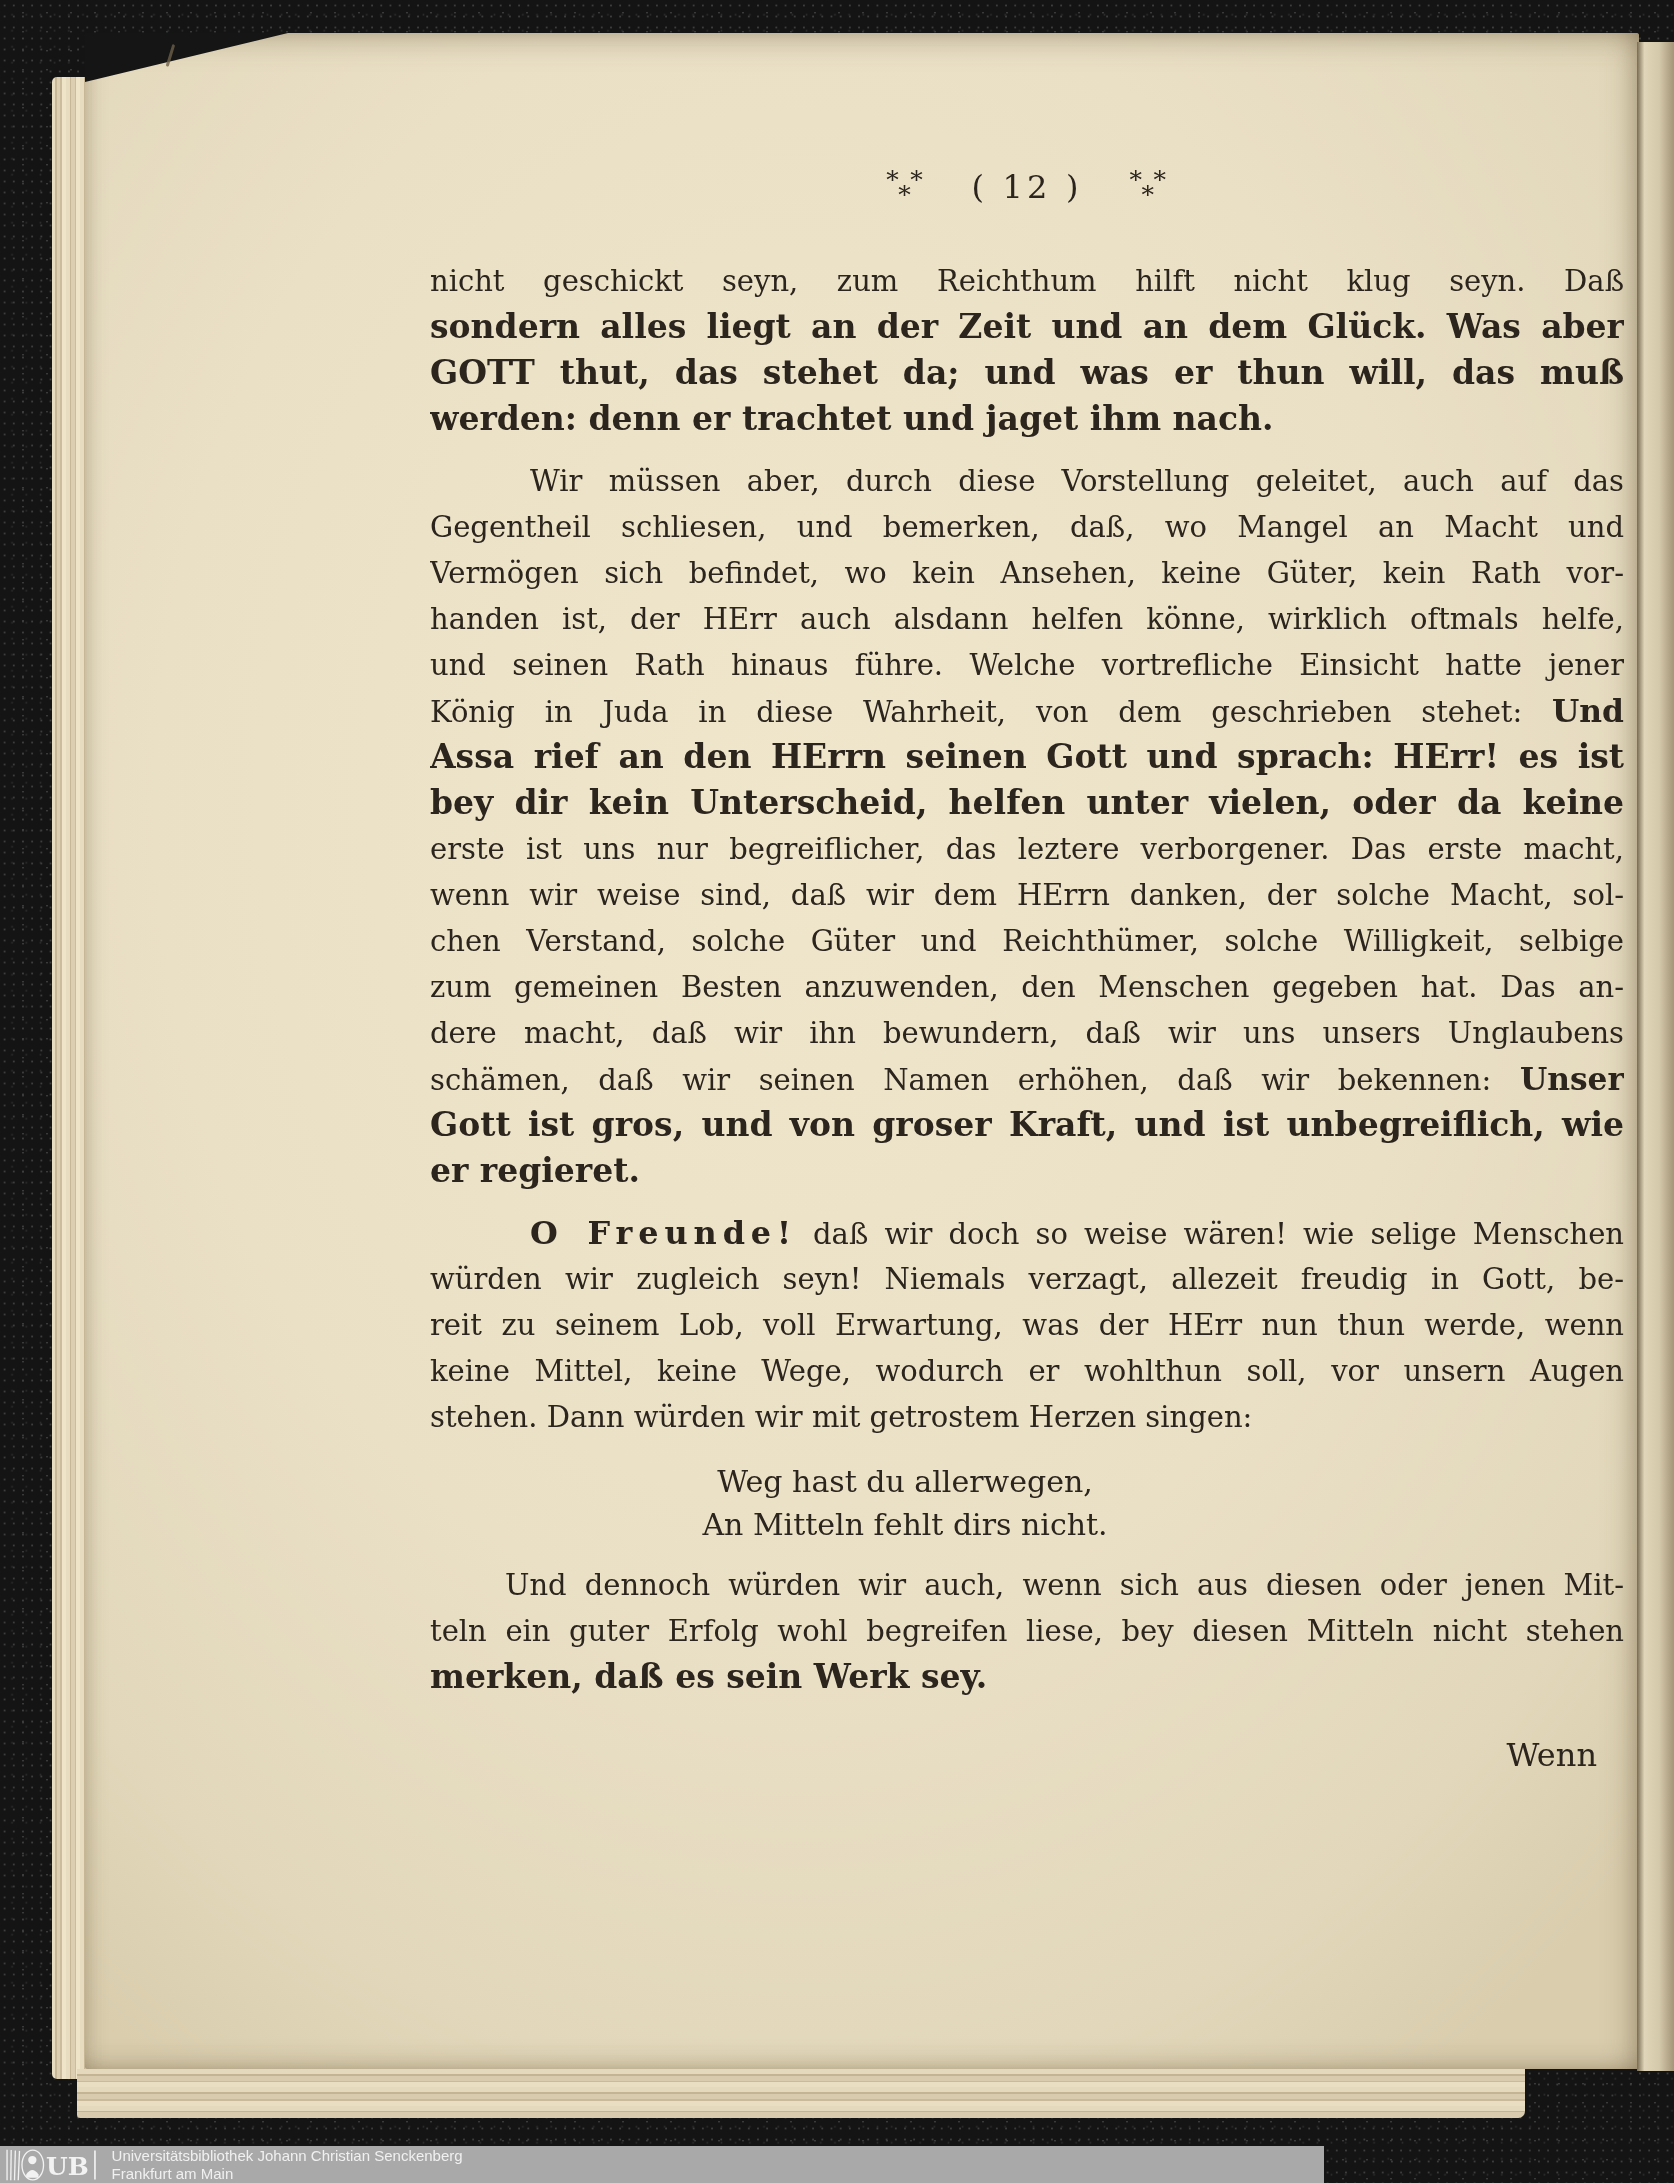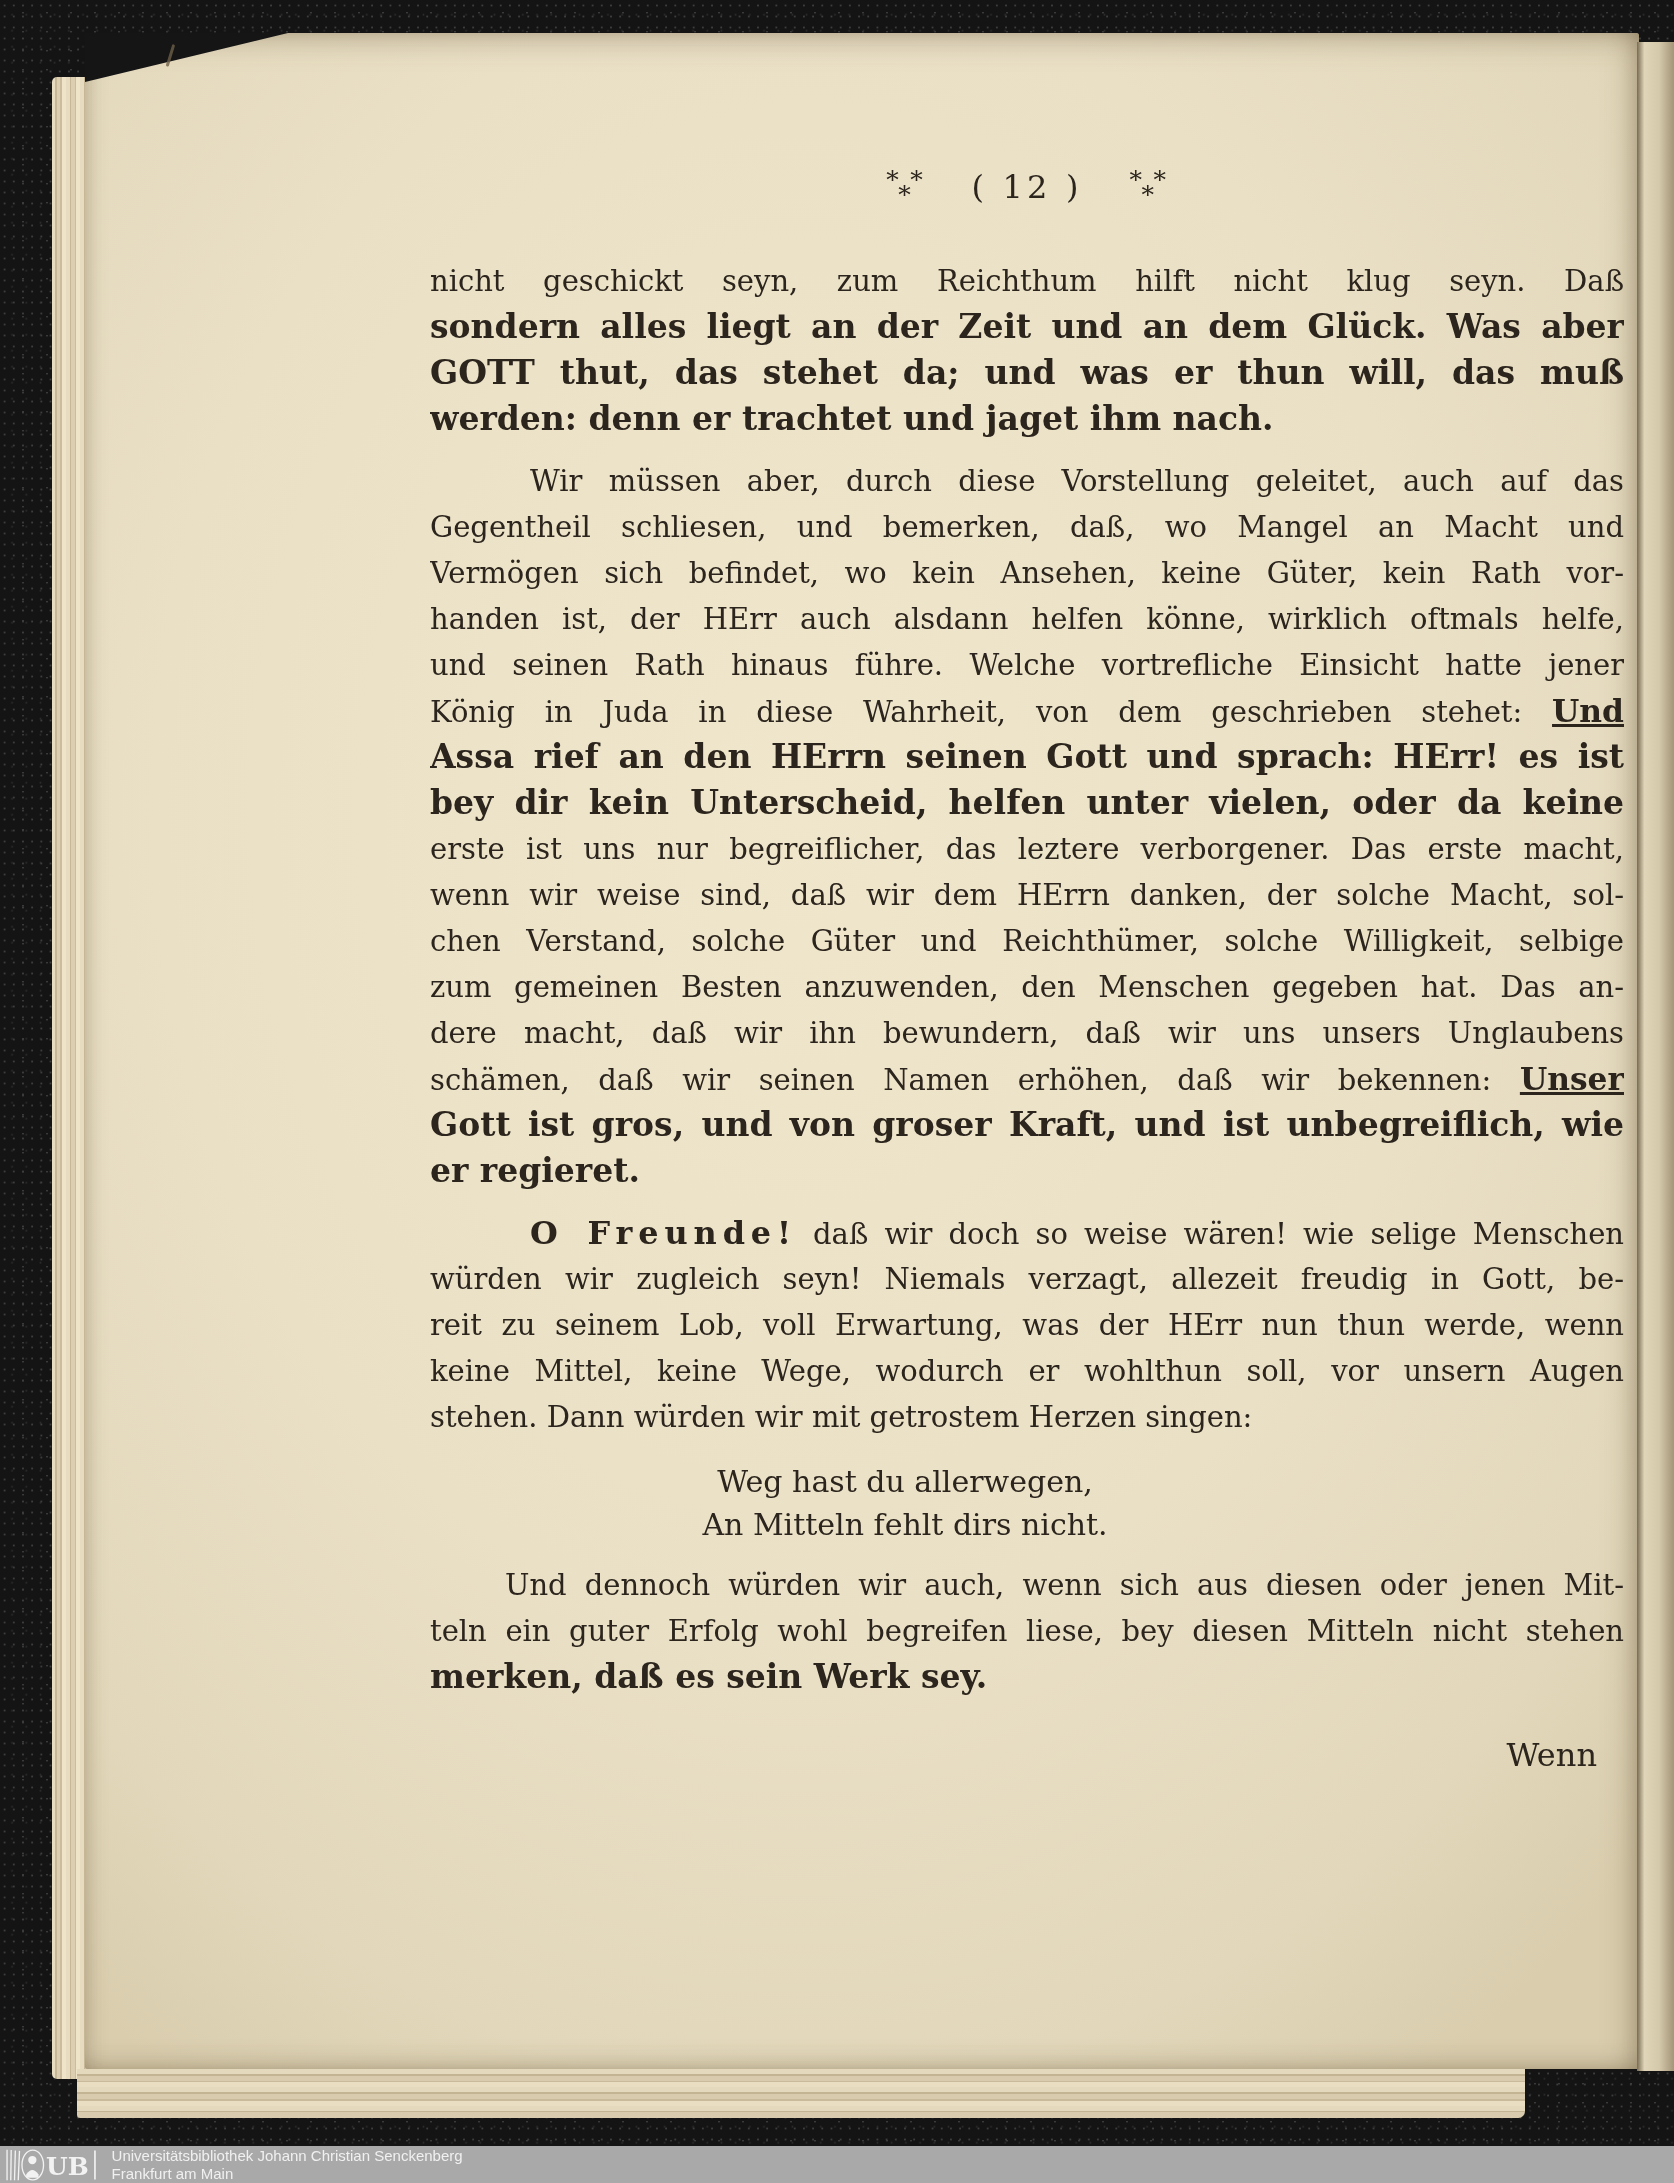--- a/index.html
+++ b/index.html
@@ -77,36 +77,36 @@
 
   .para{margin-top:16px;position:relative;}
   .para:first-of-type{margin-top:0;}
   .line{
     position:relative;height:46px;line-height:46px;font-size:29px;
     text-align:justify;text-align-last:justify;overflow:hidden;
   }
   .line.end{text-align-last:left;}
   .line.lg{font-size:33px;}
   .b{font-weight:bold;}
-  .line:not(.lg) .b{font-size:1.08em;text-decoration:underline;}
+  .line:not(.lg) .b{font-size:1.08em;}
   .sp{font-weight:bold;letter-spacing:5.9px;font-size:1.1em;}
   .para.i120 > .line:first-child{padding-left:100px;}
   .para.i90  > .line:first-child{padding-left:75px;}
 
   .verse{margin-top:20px;text-align:center;padding-right:244px;}
   .vline{font-size:30px;line-height:43px;height:43px;}
 
   .catchword{
     margin-top:32px;text-align:right;padding-right:27px;
     font-size:32px;line-height:46px;
   }
 
   
   .banner{
-    position:absolute;left:0;top:2146px;width:1674px;height:38px;
+    position:absolute;left:0;top:2146px;width:1324px;height:38px;
     background:var(--banner);display:flex;align-items:center;z-index:5;
   }
   .logobox{margin-left:4.2px;width:94px;height:34px;flex:0 0 auto;}
   .bannertext{
     margin-left:13.4px;font-family:"Liberation Sans",sans-serif;
     font-size:15px;line-height:17.6px;color:var(--banner-text);
   }
 </style>
 </head>
 <body>

